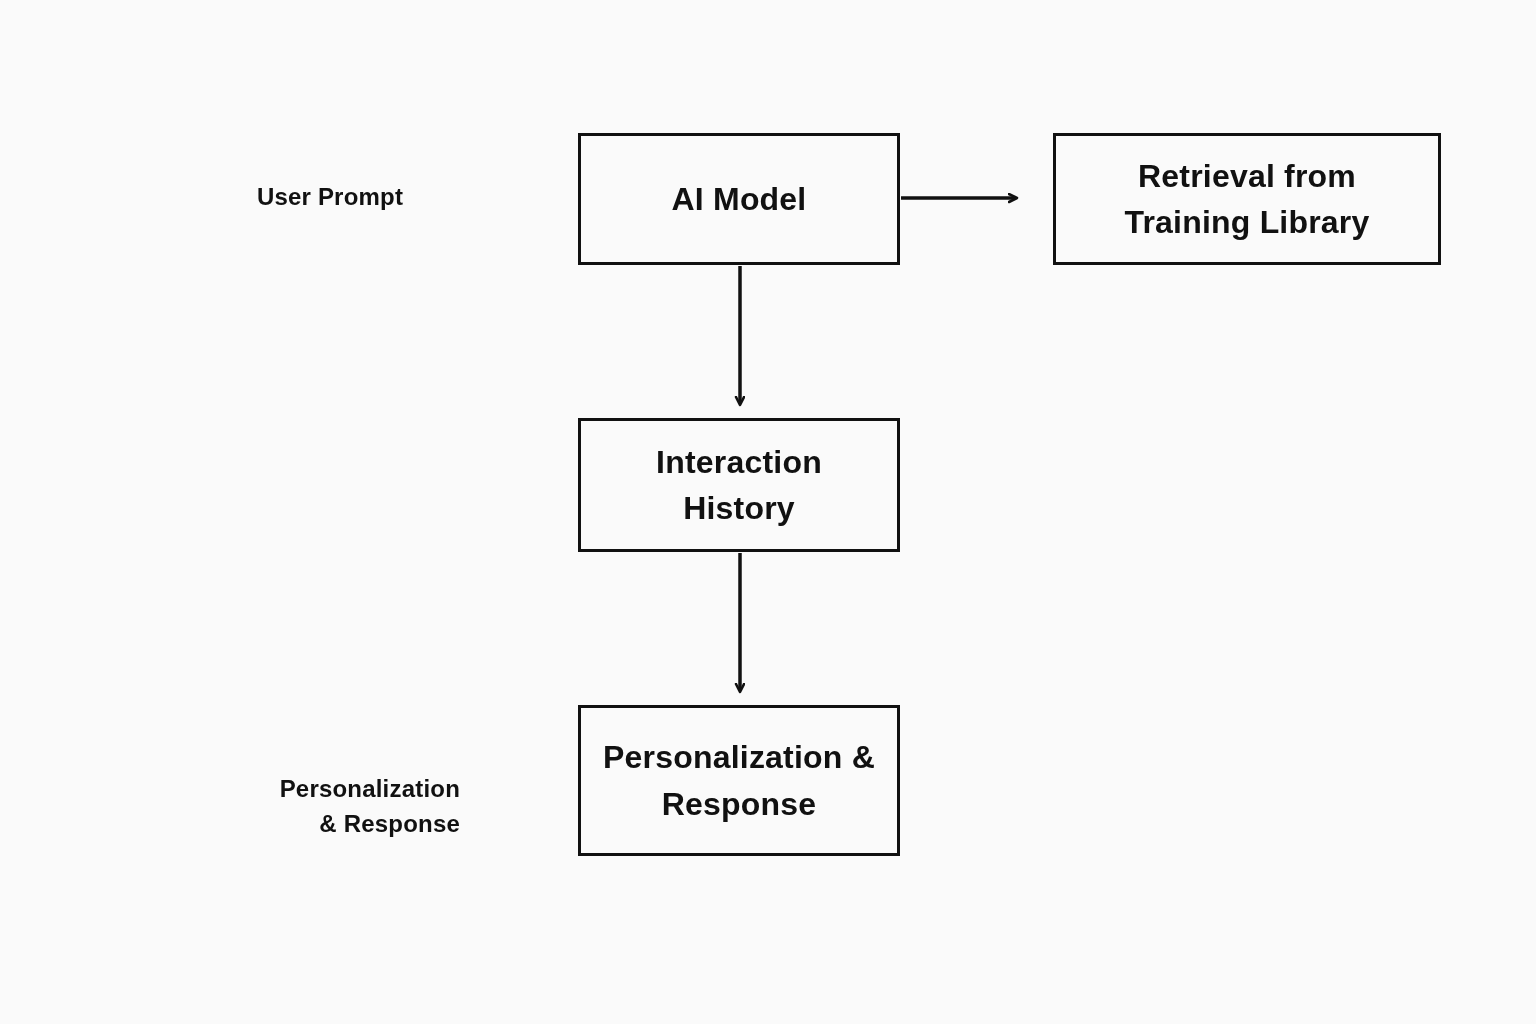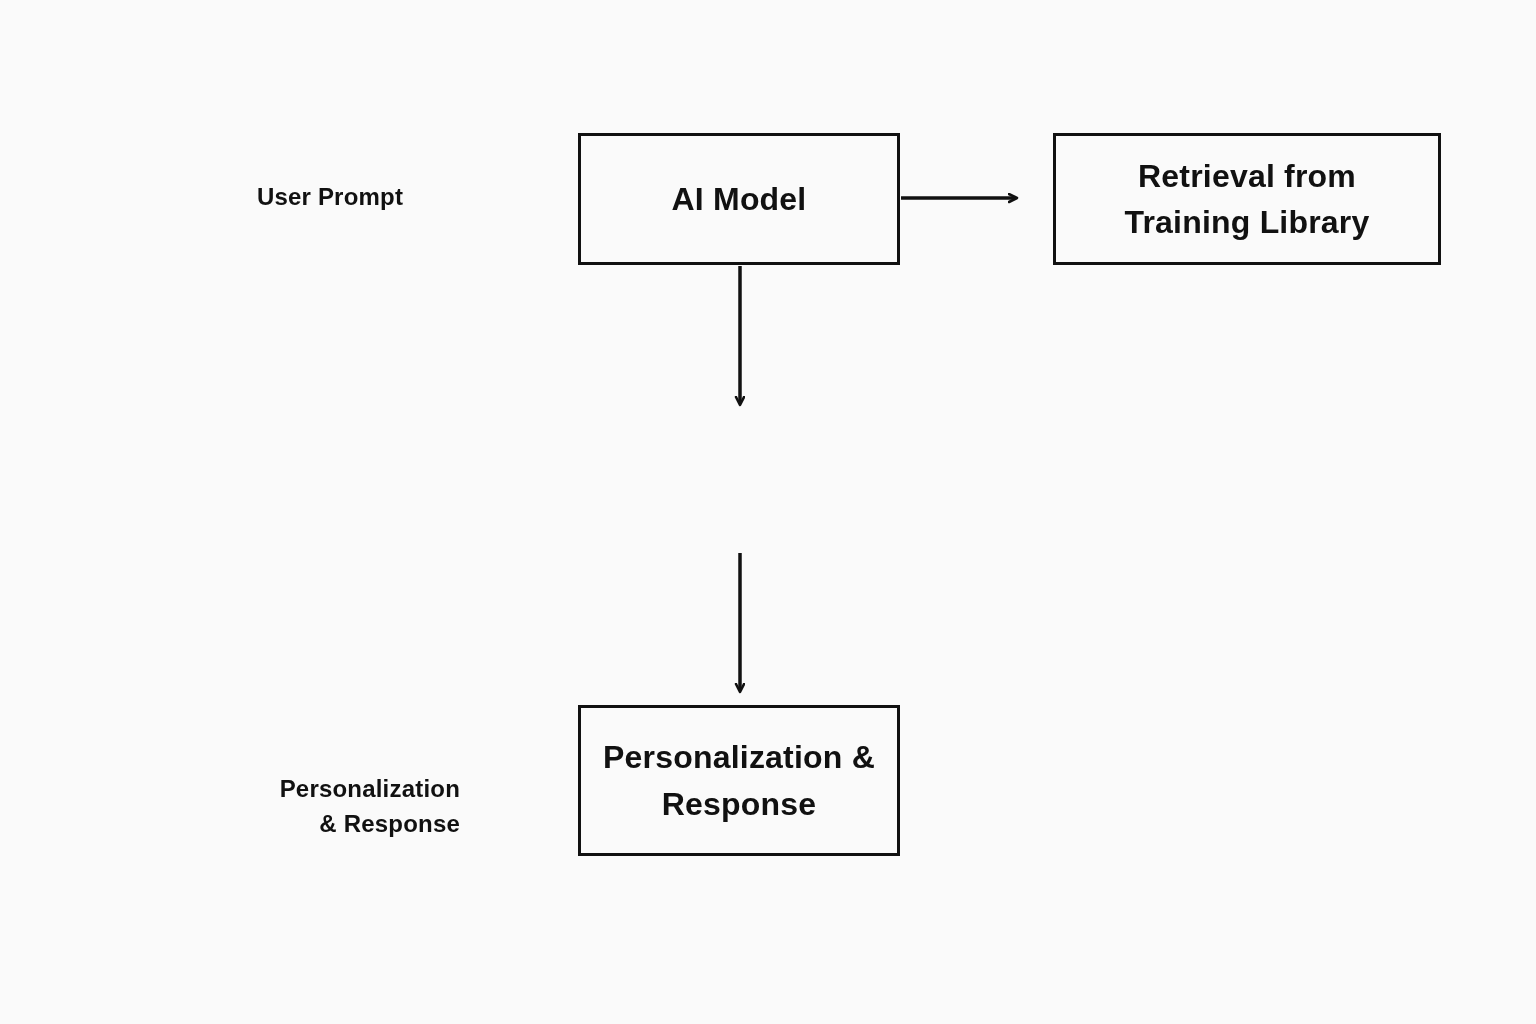--- a/index.html
+++ b/index.html
@@ -87,18 +87,21 @@
 &amp; Response</div>
 
   <div class="node" id="box-ai-model">
     <span>AI Model</span>
   </div>
 
   <div class="node" id="box-retrieval">
     <span style="max-width: 330px;">Retrieval from Training Library</span>
   </div>
 
+  <div class="node" id="box-interaction">
+    <span style="max-width: 220px;">Interaction History</span>
+  </div>
 
   <div class="node" id="box-personalization">
     <span style="max-width: 300px;">Personalization &amp; Response</span>
   </div>
 
 </div>
 
 </body></html>

